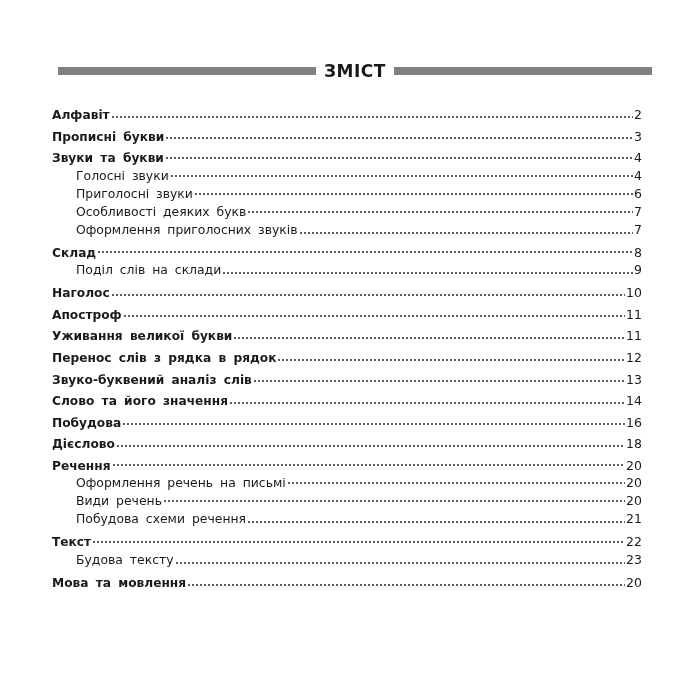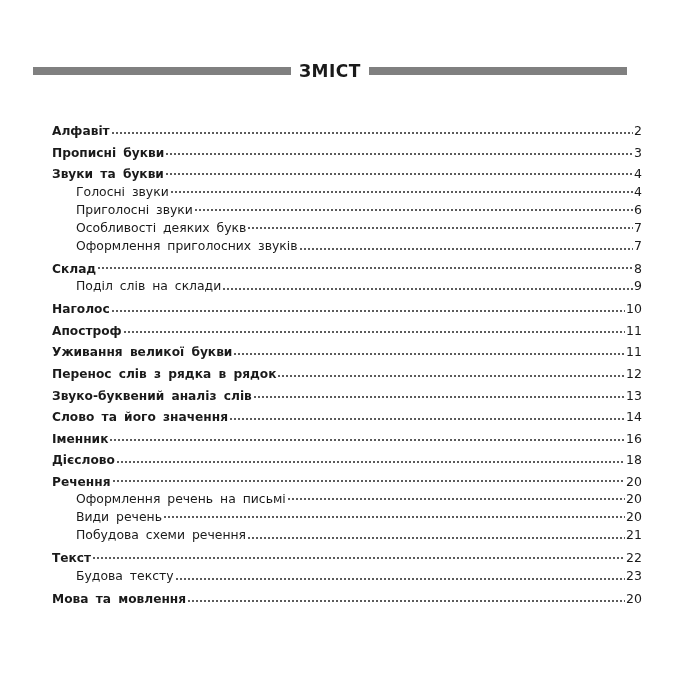--- a/index.html
+++ b/index.html
@@ -9,21 +9,21 @@
       background: #ffffff;
       overflow: hidden;
     }
     body {
       position: relative;
       font-family: "DejaVu Sans", "Liberation Sans", sans-serif;
       color: #1a1a1a;
     }
     .header {
       position: absolute;
-      left: 33px;
+      left: 58px;
       top: 60px;
       width: 594px;
       height: 22px;
       display: flex;
       align-items: center;
     }
     .header .bar {
       flex: 1;
       height: 8px;
       background: #808080;
@@ -35,21 +35,20 @@
       letter-spacing: 0.5px;
       padding: 0 8px;
       color: #1a1a1a;
       line-height: 22px;
     }
     .toc {
       position: absolute;
       left: 52px;
       top: 104px;
       width: 590px;
-      margin-top: 16px;
     }
     .row {
       display: flex;
       align-items: baseline;
       font-size: 12.2px;
       white-space: nowrap;
     }
     .row.main {
       font-weight: bold;
       height: 21.6px;
@@ -173,21 +172,21 @@
       <span class="label">Звуко-буквений аналіз слів</span>
       <span class="dots"></span>
       <span class="page">13</span>
     </div>
   <div class="row main">
       <span class="label">Слово та його значення</span>
       <span class="dots"></span>
       <span class="page">14</span>
     </div>
   <div class="row main">
-      <span class="label">Іменник</span>
+      <span class="label">Побудова</span>
       <span class="dots"></span>
       <span class="page">16</span>
     </div>
   <div class="row main">
       <span class="label">Дієслово</span>
       <span class="dots"></span>
       <span class="page">18</span>
     </div>
   <div class="row main has-sub">
       <span class="label">Речення</span>

